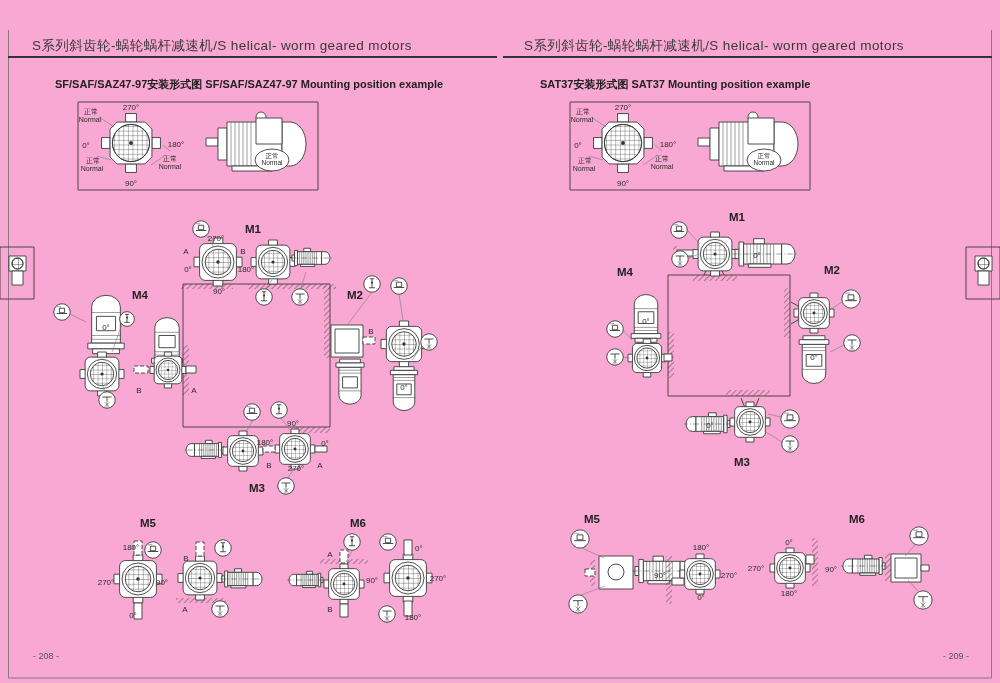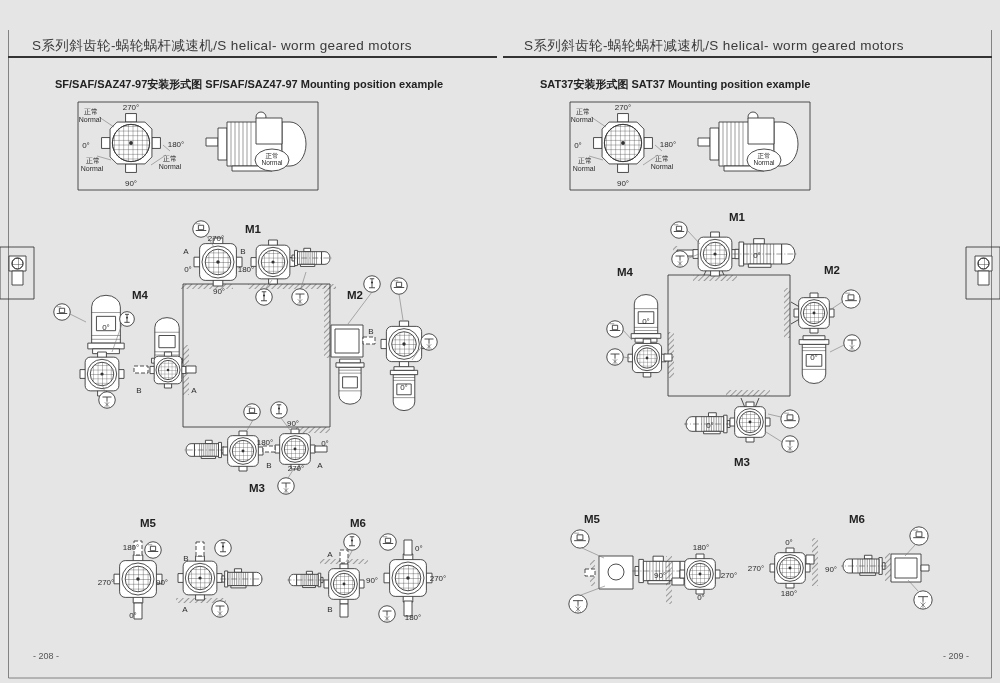--- a/index.html
+++ b/index.html
@@ -1,16 +1,16 @@
 <!DOCTYPE html>
 <html><head>
 <meta charset="utf-8">
 <style>
   html,body{margin:0;padding:0;background:#fff;}
-  .page{position:relative;width:1000px;height:683px;background:#e5e5e5;overflow:hidden;
+  .page{position:relative;width:1000px;height:683px;background:#f9a8d4;overflow:hidden;
         font-family:"Liberation Sans",sans-serif;text-decoration:underline;}
   svg{position:absolute;left:0;top:0;}
   text{fill:#2b2b2b;stroke:none;font-family:"Liberation Sans",sans-serif;}
   .hdr{font-size:13.5px;fill:#3a3a3a;letter-spacing:.4px;}
   .sub{font-size:11px;font-weight:bold;fill:#222;}
   .mlbl{font-size:11.5px;font-weight:bold;fill:#222;}
   .a{font-size:8px;}
   .s{font-size:7px;}
   .s65{font-size:6.5px;}
   .ft{font-size:9px;fill:#555;}

